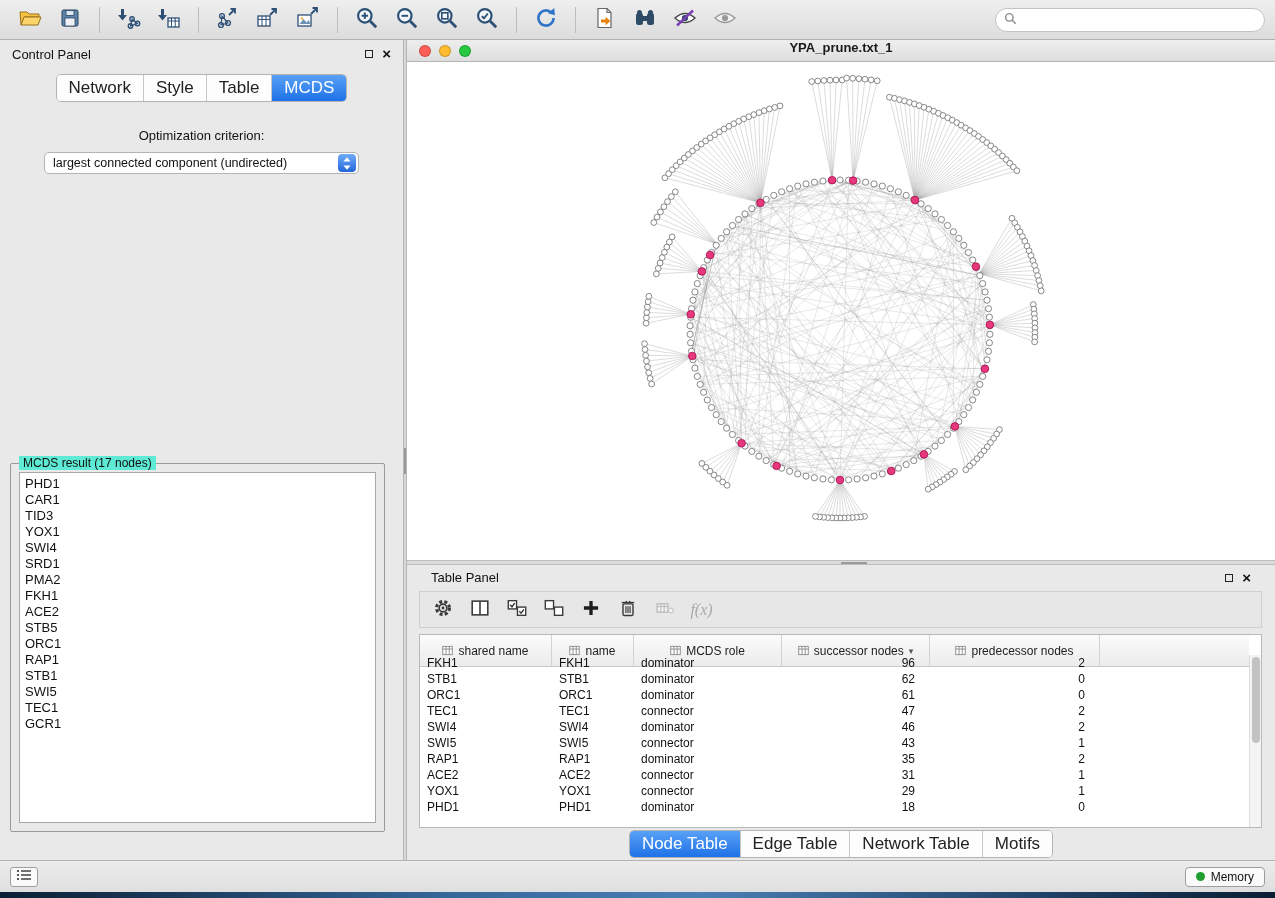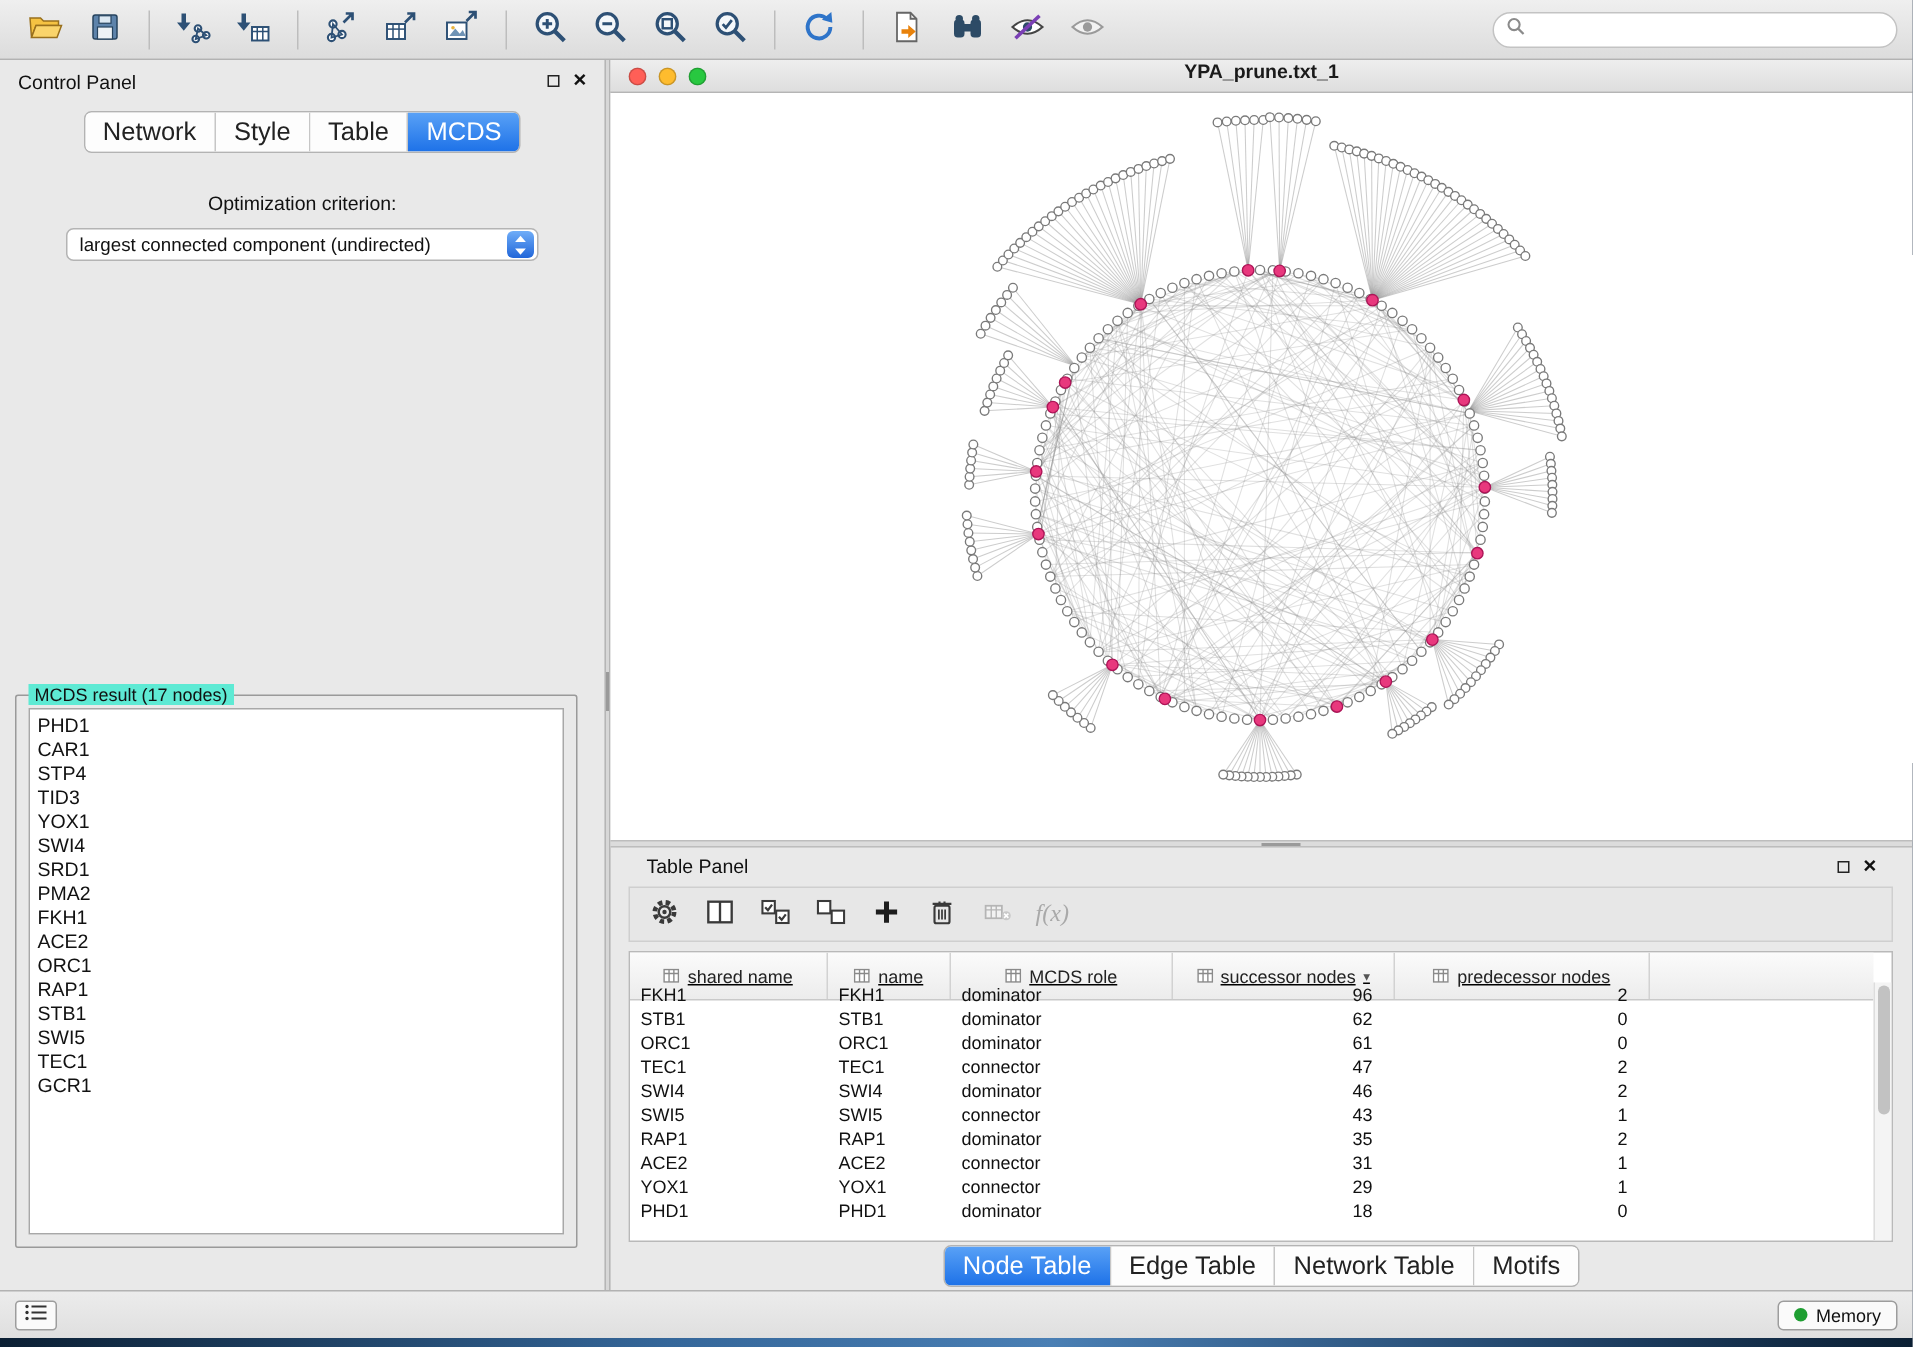--- a/index.html
+++ b/index.html
@@ -82,21 +82,21 @@
   .tp-header .ph-title { flex:1; }
 
   .tp-toolbar { margin:1px 13px 0 12px; height:37px; flex:0 0 37px; background:#e7e7e7; border:1px solid #cfcfcf;
     display:flex; align-items:center; gap:0; padding:0 4px; }
   .tp-tbtn { width:37px; height:30px; display:flex; align-items:center; justify-content:center; background:transparent; border:none; cursor:pointer; }
   .fx-label { font-family:"Liberation Serif",serif; font-style:italic; font-size:16px; color:#a9a9a9; }
 
   .tp-table { margin:6px 13px 0 12px; flex:1; background:#fff; border:1px solid #b9b9b9; position:relative; overflow:hidden; }
   .tgrid { --cols:132px 82px 148px 148px 170px 1fr; }
   .thead { display:grid; grid-template-columns:var(--cols); height:32px; background:linear-gradient(#fbfbfb,#ececec);
-    border-bottom:1px solid #c9c9c9; margin-right:12px;text-decoration:underline; }
+    border-bottom:1px solid #c9c9c9; margin-right:12px; }
   .th { display:flex; align-items:center; justify-content:center; gap:5px; font-size:12px; color:#222;
     border-right:1px solid #d2d2d2; cursor:pointer; white-space:nowrap; overflow:hidden; }
   .th:last-child { border-right:none; }
   .th .dd-arrow { font-size:9px; color:#555; }
   .tbody { position:absolute; top:20px; left:0; right:12px; bottom:0; overflow:hidden; }
   .trow { display:grid; grid-template-columns:var(--cols); height:16px; cursor:default; }
   .td { font-size:12px; color:#111; line-height:16px; white-space:nowrap; overflow:hidden; }
   .td.txt { padding-left:7px; }
   .td.num { text-align:right; padding-right:15px; }
   .vscroll { position:absolute; top:20px; right:0; bottom:0; width:12px; background:#f4f4f4; border-left:1px solid #ddd; }
@@ -281,28 +281,28 @@
           <path d="M5 1.2 L8.6 5.4 H1.4 Z" fill="#fff"></path>
           <path d="M5 13.8 L1.4 9.6 H8.6 Z" fill="#fff"></path>
             </svg>
           </span>
       </div>
       <div class="result-fieldset">
         <span class="result-legend">MCDS result (17 nodes)</span>
         <div class="result-list">
             <div class="result-item">PHD1</div>
             <div class="result-item">CAR1</div>
-            <div class="result-item">STP4</div>
             <div class="result-item">TID3</div>
             <div class="result-item">YOX1</div>
             <div class="result-item">SWI4</div>
             <div class="result-item">SRD1</div>
             <div class="result-item">PMA2</div>
             <div class="result-item">FKH1</div>
             <div class="result-item">ACE2</div>
+            <div class="result-item">STB5</div>
             <div class="result-item">ORC1</div>
             <div class="result-item">RAP1</div>
             <div class="result-item">STB1</div>
             <div class="result-item">SWI5</div>
             <div class="result-item">TEC1</div>
             <div class="result-item">GCR1</div>
           </div>
       </div>
     </div>
 

